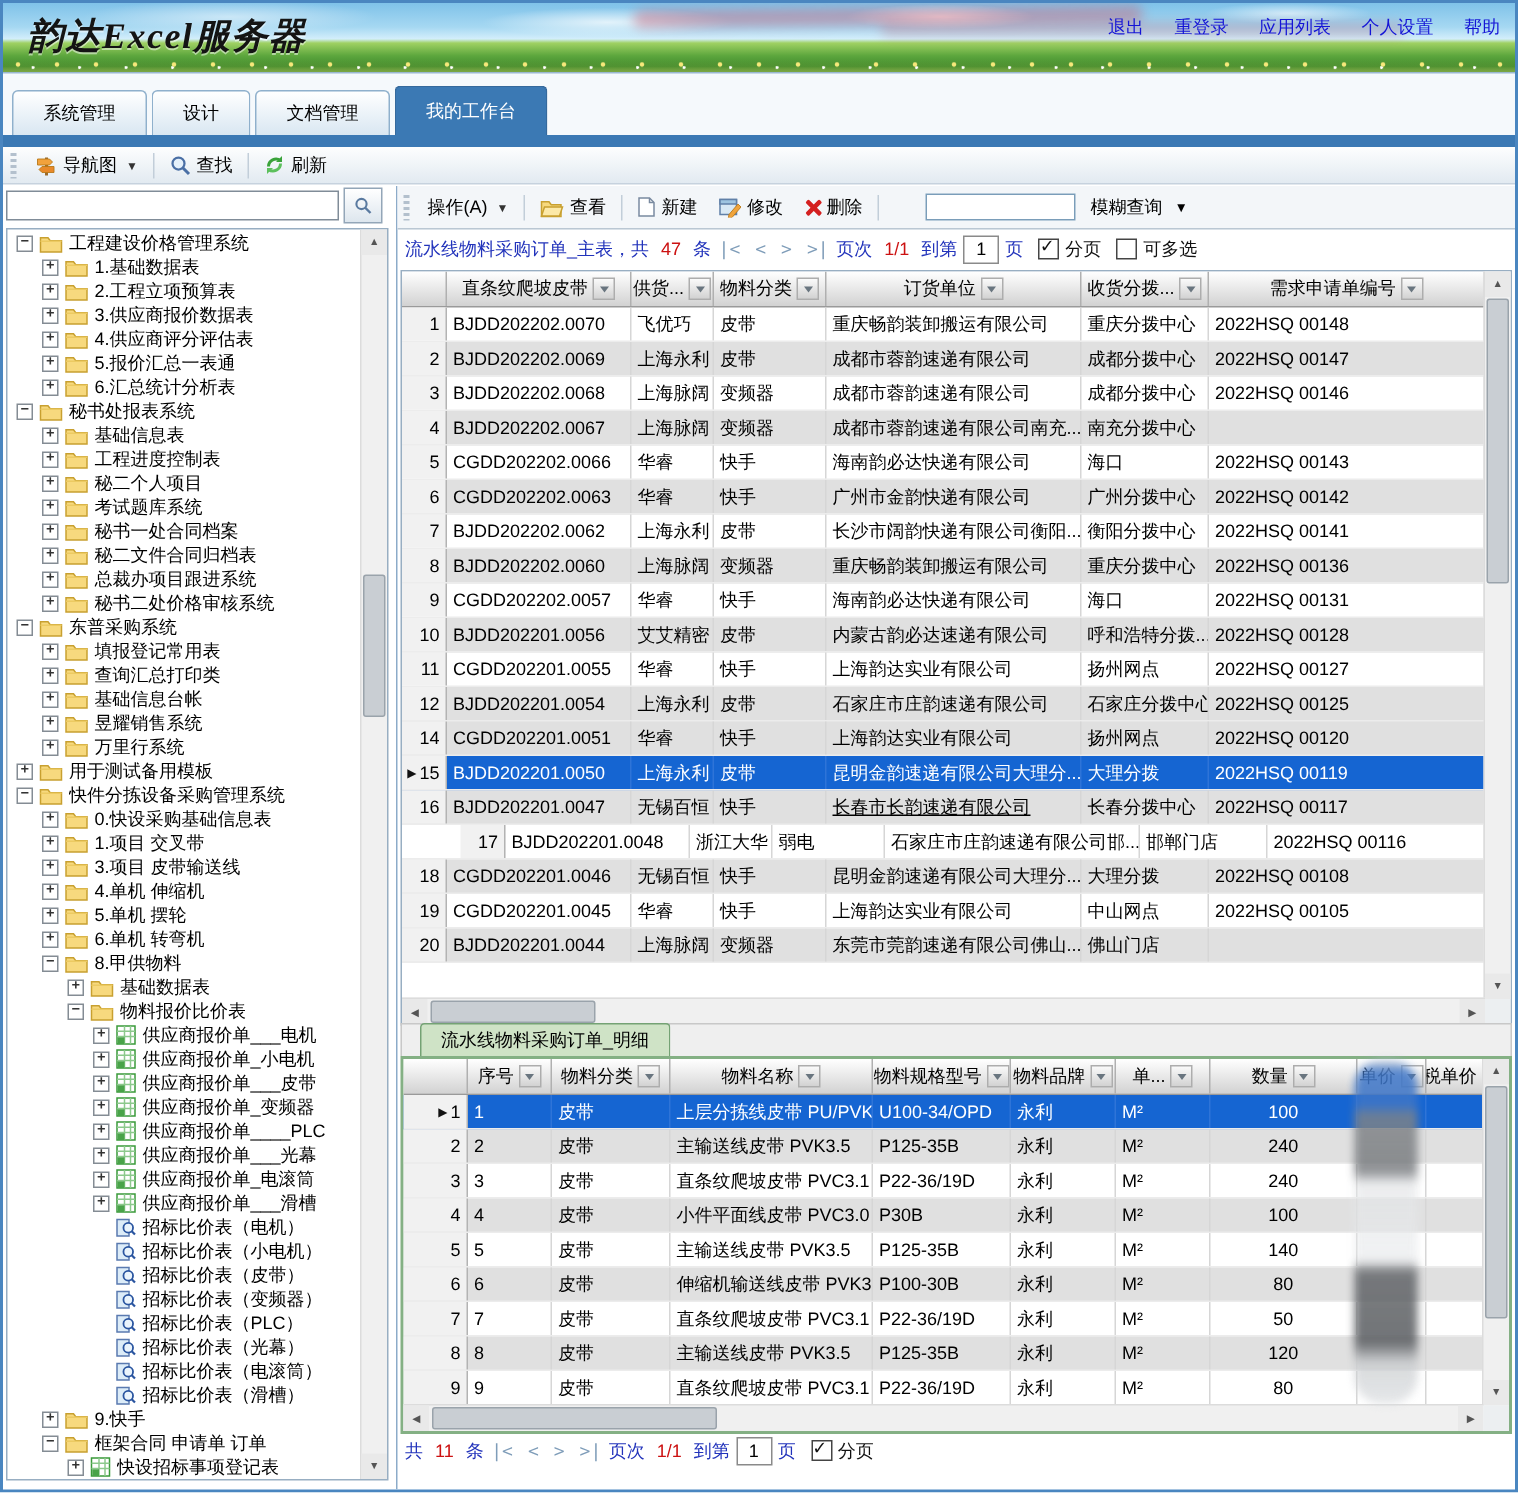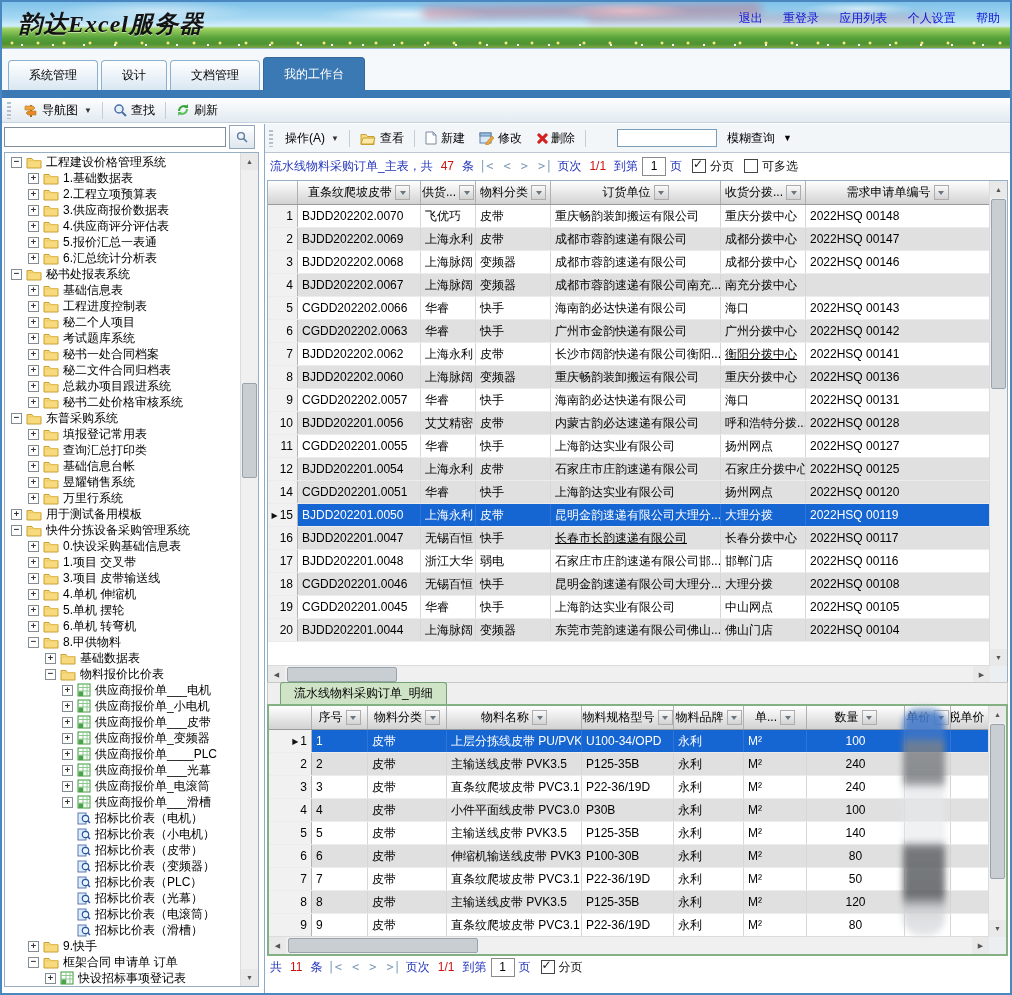--- a/index.html
+++ b/index.html
@@ -890,21 +890,21 @@
             <div class="td flexcol">2022HSQ 00142</div>
           </div>
           <div class="tr">
             <div class="rowhdr" style="width: 30px; flex: 0 0 30px;">
               <span>7</span>
             </div>
             <div class="td" style="width: 123px; flex: 0 0 123px;">BJDD202202.0062</div>
             <div class="td" style="width: 55px; flex: 0 0 55px;">上海永利</div>
             <div class="td" style="width: 75px; flex: 0 0 75px;">皮带</div>
             <div class="td" style="width: 170px; flex: 0 0 170px;">长沙市阔韵快递有限公司衡阳...</div>
-            <div class="td" style="width: 85px; flex: 0 0 85px; text-decoration: underline;">衡阳分拨中心</div>
+            <div class="td" style="width: 85px; flex: 0 0 85px;">衡阳分拨中心</div>
             <div class="td flexcol">2022HSQ 00141</div>
           </div>
           <div class="tr even">
             <div class="rowhdr" style="width: 30px; flex: 0 0 30px;">
               <span>8</span>
             </div>
             <div class="td" style="width: 123px; flex: 0 0 123px;">BJDD202202.0060</div>
             <div class="td" style="width: 55px; flex: 0 0 55px;">上海脉阔</div>
             <div class="td" style="width: 75px; flex: 0 0 75px;">变频器</div>
             <div class="td" style="width: 170px; flex: 0 0 170px;">重庆畅韵装卸搬运有限公司</div>
@@ -983,21 +983,21 @@
               <span>16</span>
             </div>
             <div class="td" style="width: 123px; flex: 0 0 123px;">BJDD202201.0047</div>
             <div class="td" style="width: 55px; flex: 0 0 55px;">无锡百恒</div>
             <div class="td" style="width: 75px; flex: 0 0 75px;">快手</div>
             <div class="td" style="width: 170px; flex: 0 0 170px; text-decoration: underline;">长春市长韵速递有限公司</div>
             <div class="td" style="width: 85px; flex: 0 0 85px;">长春分拨中心</div>
             <div class="td flexcol">2022HSQ 00117</div>
           </div>
           <div class="tr">
-            <div class="rowhdr" style="width: 30px; flex: 0 0 30px;">
+            <div class="rowhdr" style="width: 30px; flex: 0 0 30px; margin-left: 39px;">
               <span>17</span>
             </div>
             <div class="td" style="width: 123px; flex: 0 0 123px;">BJDD202201.0048</div>
             <div class="td" style="width: 55px; flex: 0 0 55px;">浙江大华</div>
             <div class="td" style="width: 75px; flex: 0 0 75px;">弱电</div>
             <div class="td" style="width: 170px; flex: 0 0 170px;">石家庄市庄韵速递有限公司邯...</div>
             <div class="td" style="width: 85px; flex: 0 0 85px;">邯郸门店</div>
             <div class="td flexcol">2022HSQ 00116</div>
           </div>
           <div class="tr even">
@@ -1024,21 +1024,20 @@
           </div>
           <div class="tr even">
             <div class="rowhdr" style="width: 30px; flex: 0 0 30px;">
               <span>20</span>
             </div>
             <div class="td" style="width: 123px; flex: 0 0 123px;">BJDD202201.0044</div>
             <div class="td" style="width: 55px; flex: 0 0 55px;">上海脉阔</div>
             <div class="td" style="width: 75px; flex: 0 0 75px;">变频器</div>
             <div class="td" style="width: 170px; flex: 0 0 170px;">东莞市莞韵速递有限公司佛山...</div>
             <div class="td" style="width: 85px; flex: 0 0 85px;">佛山门店</div>
-            <div class="td flexcol">2022HSQ 00104</div>
           </div>
         </div>
       <div class="sb-v" style="top:0;bottom:17px;">
         <span class="sb-btn" style="top:0;">▲</span>
         <span class="sb-btn" style="bottom:0;">▼</span>
         <span class="sb-thumb" style="left:1px;right:1px;top:18px;height:190px;"></span>
       </div>
       <div class="sb-h" style="left:0;right:17px;">
         <span class="sb-btn" style="left:0;top:0;">◀</span>
         <span class="sb-btn" style="right:0;top:0;">▶</span>

